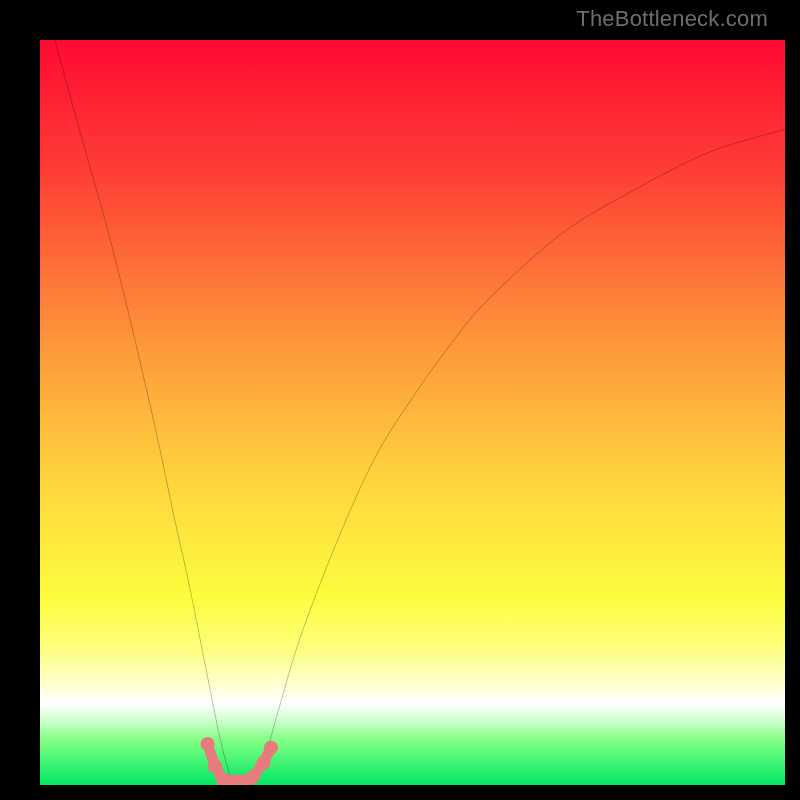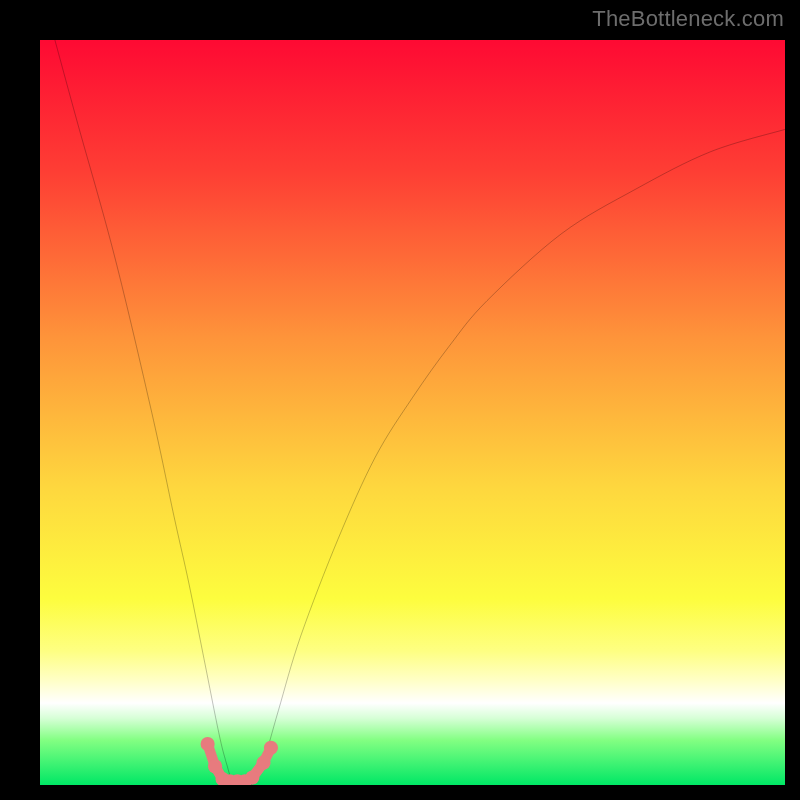--- a/index.html
+++ b/index.html
@@ -28,21 +28,21 @@
   .gradient-bg {
     position: absolute;
     left: 0;
     top: 0;
     width: 100%;
     height: 100%;
   }
   .attribution {
     position: absolute;
     top: 6px;
-    right: 16px;
+    right: 32px;
     color: #6d6d6d;
     font-size: 22px;
     letter-spacing: 0.2px;
     font-weight: 500;
     font-family: Arial, Helvetica, sans-serif;
   }
   svg.curve-layer {
     position: absolute;
     left: 0;
     top: 0;

